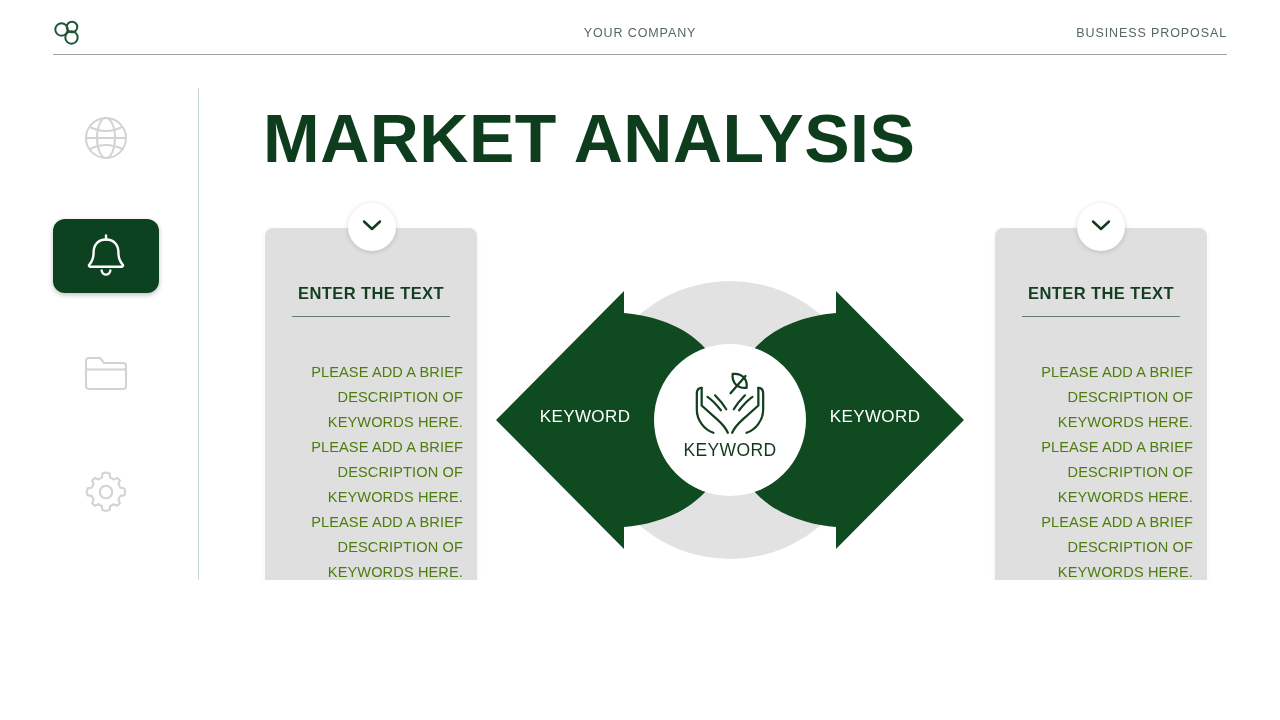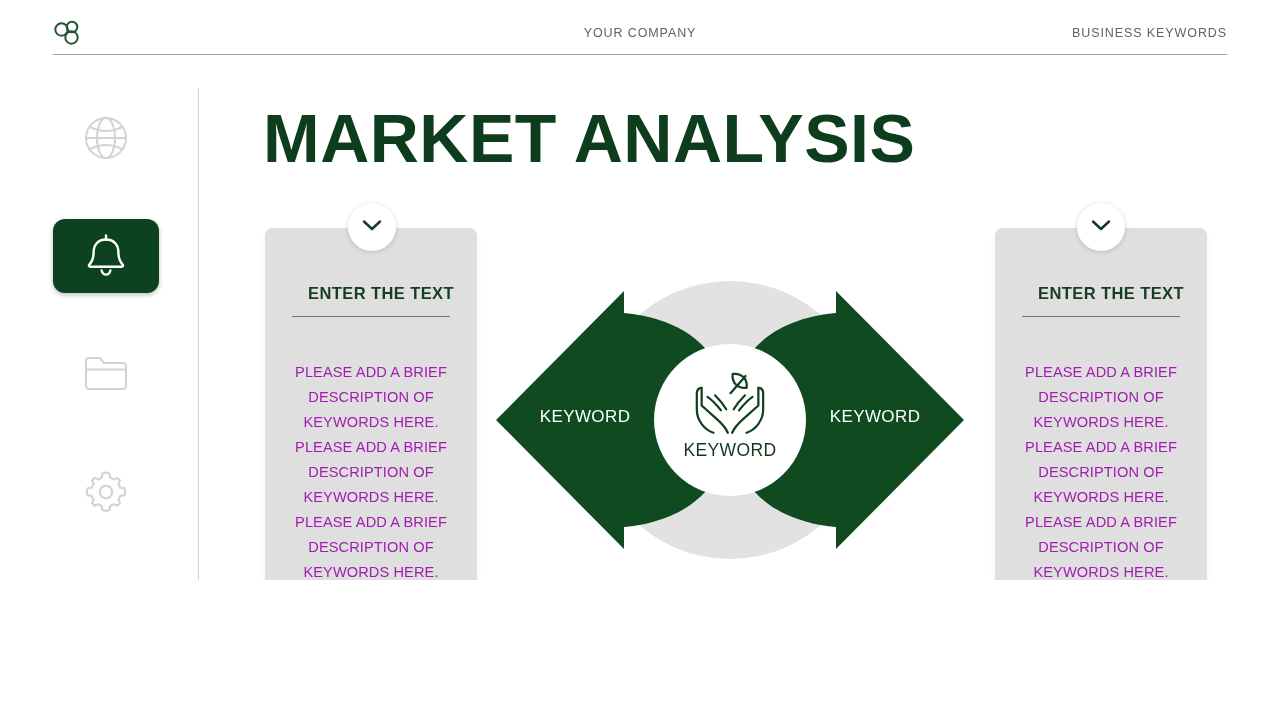--- a/index.html
+++ b/index.html
@@ -126,39 +126,38 @@
   .card-title {
     position: absolute;
     left: 0;
     top: 56px;
     width: 212px;
     text-align: center;
     font-size: 16.5px;
     font-weight: bold;
     letter-spacing: 0.4px;
     color: #143d21;
-    margin-left: 10px;
   }
   .card-rule {
     position: absolute;
     left: 27px;
     top: 88px;
     width: 158px;
     height: 1px;
     background: #65796c;
   }
   .card-body {
     position: absolute;
     left: 14px;
     top: 132px;
     width: 184px;
-    text-align: center;
+    text-align: right;
     font-size: 14.6px;
     line-height: 25px;
-    color: #a21caf;
+    color: #4d7c0f;
     letter-spacing: 0.1px;
   }
 
   
   .chevron-badge {
     position: absolute;
     top: 203px;
     width: 48px;
     height: 48px;
     border-radius: 50%;
@@ -214,21 +213,21 @@
     <div class="logo">
       <svg width="28" height="26" viewBox="0 0 28 26">
         <circle cx="8.5" cy="9.5" r="6.2" fill="none" stroke="#1f5434" stroke-width="2"></circle>
         <circle cx="19" cy="7" r="5.3" fill="none" stroke="#1f5434" stroke-width="2"></circle>
         <circle cx="18.5" cy="17.5" r="6.2" fill="none" stroke="#1f5434" stroke-width="2"></circle>
       </svg>
     </div>
 
     <div class="header-center">YOUR COMPANY</div>
 
-    <div class="header-right">BUSINESS KEYWORDS</div>
+    <div class="header-right">BUSINESS PROPOSAL</div>
 
     <div class="header-rule"></div>
   </div>
 
   <div class="sidebar">
 
     <div class="side-item" style="top:13px;">
       <span class="side-icon">
         <svg width="50" height="50" viewBox="0 0 50 50">
           <circle cx="25" cy="25" r="20" fill="none" stroke="#d3d3d3" stroke-width="2"></circle>

